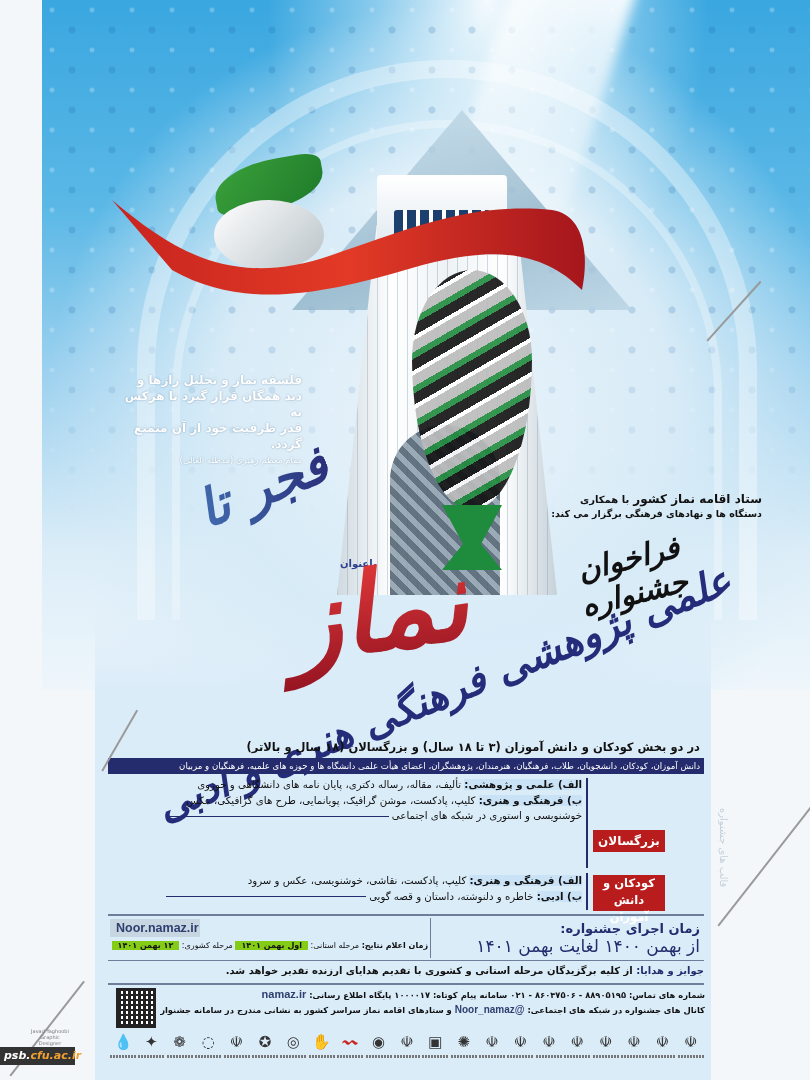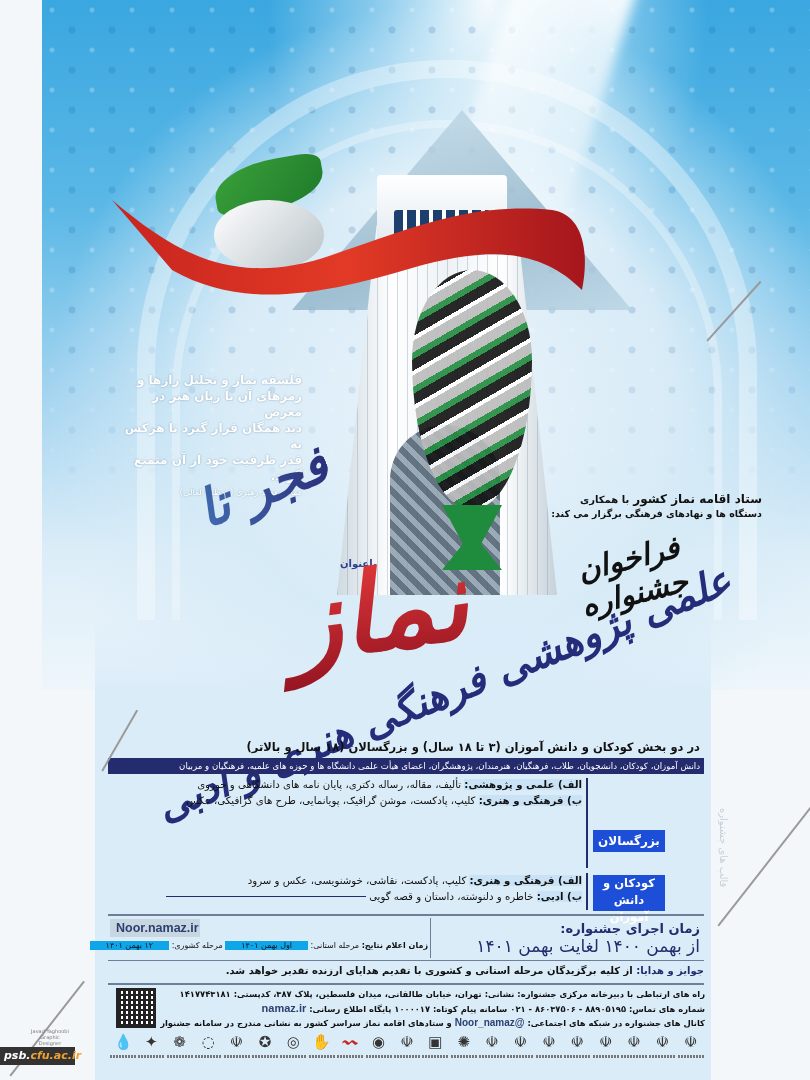--- a/index.html
+++ b/index.html
@@ -85,21 +85,21 @@
   
   .panel { position: absolute; left: 95px; top: 690px; width: 616px; height: 390px; background: #dbecf9; }
   .panel-fade { position: absolute; left: 95px; top: 600px; width: 616px; height: 90px; background: linear-gradient(180deg, rgba(219,236,249,0), #dbecf9); }
 
   .rtl { direction: rtl; text-align: right; }
   .sub-heading { position: absolute; right: 110px; top: 740px; font-size: 11.5px; font-weight: bold; color: #111; }
   .audience-bar { position: absolute; left: 108px; top: 758px; width: 596px; height: 16px; background: #252c6e; color: #fff; font-size: 8.6px; line-height: 16px; padding: 0 4px; white-space: nowrap; overflow: hidden; }
 
   .vertical-label { position: absolute; left: 715px; top: 780px; width: 14px; height: 135px; writing-mode: vertical-rl; color: #c3d0da; font-size: 10px; text-align: center; }
 
-  .cat-label { position: absolute; background: #1d4ed8; color: #fff; font-weight: bold; font-size: 12px; text-align: center; }
+  .cat-label { position: absolute; background: #b91c1c; color: #fff; font-weight: bold; font-size: 12px; text-align: center; }
   .cat-adults { left: 593px; top: 830px; width: 72px; height: 22px; line-height: 22px; }
   .cat-kids { left: 593px; top: 875px; width: 72px; height: 36px; line-height: 17px; font-size: 11.5px; }
 
   .cat-rule { position: absolute; width: 2px; background: #252c6e; }
   .rule-adults { left: 586px; top: 778px; height: 90px; }
   .rule-kids { left: 586px; top: 873px; height: 37px; }
 
   .items { position: absolute; direction: rtl; text-align: justify; color: #111; font-size: 10.2px; line-height: 15.5px; }
   .items-adults { left: 108px; top: 777px; width: 474px; }
   .items-kids { left: 108px; top: 873px; width: 474px; }
@@ -109,21 +109,21 @@
 
   .hr-navy { position: absolute; left: 108px; height: 2px; background: #6e7d99; }
 
   
   .sched-title { position: absolute; right: 110px; top: 921px; font-size: 13px; font-weight: bold; color: #252c6e; }
   .sched-range { position: absolute; right: 110px; top: 936px; font-size: 17px; font-weight: normal; color: #252c6e; }
   .sched-vrule { position: absolute; left: 430px; top: 918px; width: 1px; height: 40px; background: #6e7d99; }
   .url-box { position: absolute; left: 110px; top: 919px; width: 90px; height: 18px; background: #c8d6e2; color: #2d3f6e; font-size: 12.5px; font-weight: bold; line-height: 18px; padding-left: 6px; font-family: "Liberation Sans", sans-serif; }
   .conditions { position: absolute; left: 205px; top: 922px; width: 222px; font-size: 8.2px; font-weight: bold; color: #111; }
   .results-row { position: absolute; left: 110px; top: 941px; width: 318px; font-size: 8px; color: #111; white-space: nowrap; }
-  .results-row .chip { background: #0ea5e9; padding: 0 16px; font-weight: normal; }
+  .results-row .chip { background: #84cc16; padding: 0 6px; font-weight: bold; }
   .results-row .lbl { font-weight: bold; }
 
   .prizes { position: absolute; left: 110px; top: 965px; width: 594px; font-size: 10px; font-weight: bold; color: #111; white-space: nowrap; overflow: hidden; }
   .prizes .key { color: #252c6e; }
 
   
   .qr { position: absolute; left: 116px; top: 988px; width: 40px; height: 40px;
     background:
       repeating-linear-gradient(90deg, #222 0 3px, transparent 3px 5px),
       repeating-linear-gradient(0deg, #222 0 2px, #fff 2px 5px);
@@ -178,21 +178,20 @@
       <path d="M0 20 C 60 70, 120 110, 220 75 C 300 48, 360 22, 440 30 C 470 34, 478 70, 470 110 C 430 70, 380 65, 300 88 C 210 115, 130 130, 60 90 Z" fill="url(#rg)"></path>
     </svg>
 
     <div class="vase">
       <div class="vase-body"></div>
       <div class="vase-stem"></div>
     </div>
 
     <div class="quote">
       <div>فلسفه نماز و تحلیل رازها و</div>
-      <div>رمزهای آن با زبان هنر در معرض</div>
       <div>دید همگان قرار گیرد تا هرکس به</div>
       <div>قدر ظرفیت خود از آن متمتع گردد.</div>
       <div class="quote-source">مقام معظم رهبری (مدظله العالی)</div>
     </div>
 
     <div class="organizer">
       <div class="organizer-line1">
         <span>ستاد اقامه نماز کشور</span>
         <span class="small">با همکاری</span>
       </div>
@@ -217,20 +216,24 @@
   <div class="cat-label cat-adults">بزرگسالان</div>
   <div class="cat-rule rule-adults"></div>
   <div class="items items-adults">
     <div class="item-line">
       <span class="item-key">الف) علمی و پژوهشی:</span>
       <span>تألیف، مقاله، رساله دکتری، پایان نامه های دانشگاهی و حوزوی</span>
     </div>
     <div class="item-line">
       <span class="item-key">ب) فرهنگی و هنری:</span>
       <span>کلیپ، پادکست، موشن گرافیک، پویانمایی، طرح های گرافیکی، عکس</span>
+    </div>
+    <div class="item-line">
+      <span>خوشنویسی و استوری در شبکه های اجتماعی</span>
+      <span class="divider-line" style="width:220px"></span>
     </div>
   </div>
 
   <div class="cat-label cat-kids">
     <div>کودکان و</div>
     <div>دانش آموزان</div>
   </div>
   <div class="cat-rule rule-kids"></div>
   <div class="items items-kids">
     <div class="item-line">
@@ -262,21 +265,20 @@
 
   <div class="prizes rtl">
     <span class="key">جوایز و هدایا:</span>
     <span>از کلیه برگزیدگان مرحله استانی و کشوری با تقدیم هدایای ارزنده تقدیر خواهد شد.</span>
   </div>
 
   <div class="hr-navy" style="top:983px; width:596px;"></div>
 
   <div class="qr"></div>
   <div class="contact rtl">
-    <div class="line">راه های ارتباطی با دبیرخانه مرکزی جشنواره: نشانی: تهران، خیابان طالقانی، میدان فلسطین، پلاک ۳۸۷، کدپستی: ۱۴۱۷۷۴۳۱۸۱</div>
     <div class="line">
       <span>شماره های تماس: ۸۸۹۰۵۱۹۵ - ۸۶۰۳۷۵۰۶ - ۰۲۱  سامانه پیام کوتاه: ۱۰۰۰۰۱۷  پایگاه اطلاع رسانی:</span>
       <span class="url">namaz.ir</span>
     </div>
     <div class="line">
       <span>کانال های جشنواره در شبکه های اجتماعی:</span>
       <span class="handle">@Noor_namaz</span>
       <span>و ستادهای اقامه نماز سراسر کشور به نشانی مندرج در سامانه جشنواره</span>
     </div>
   </div>

